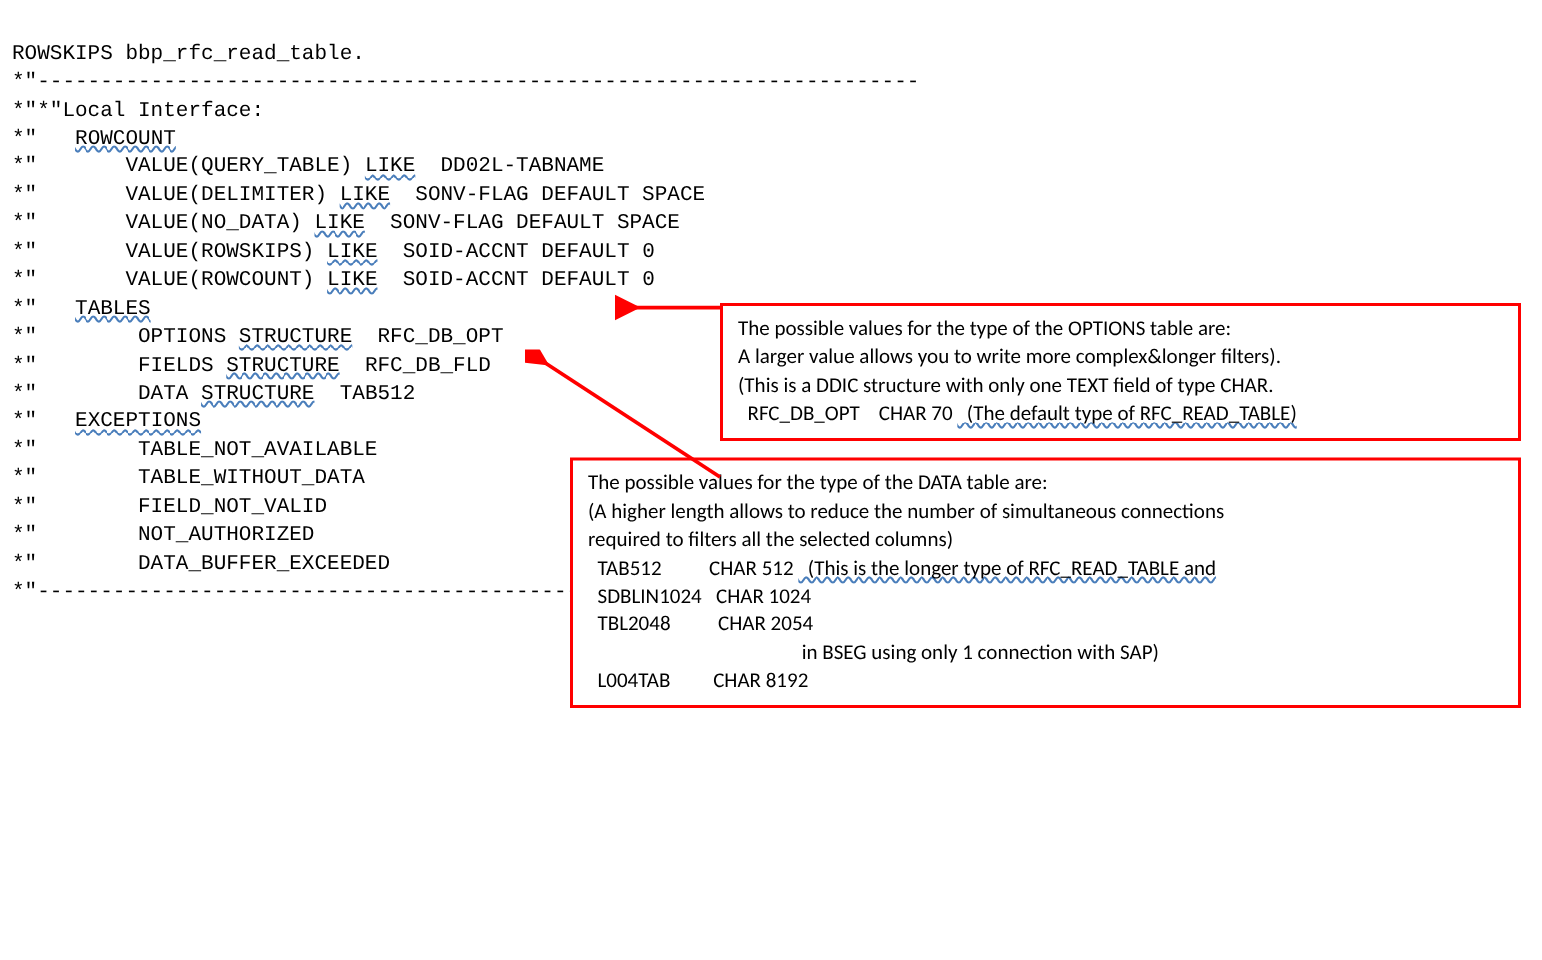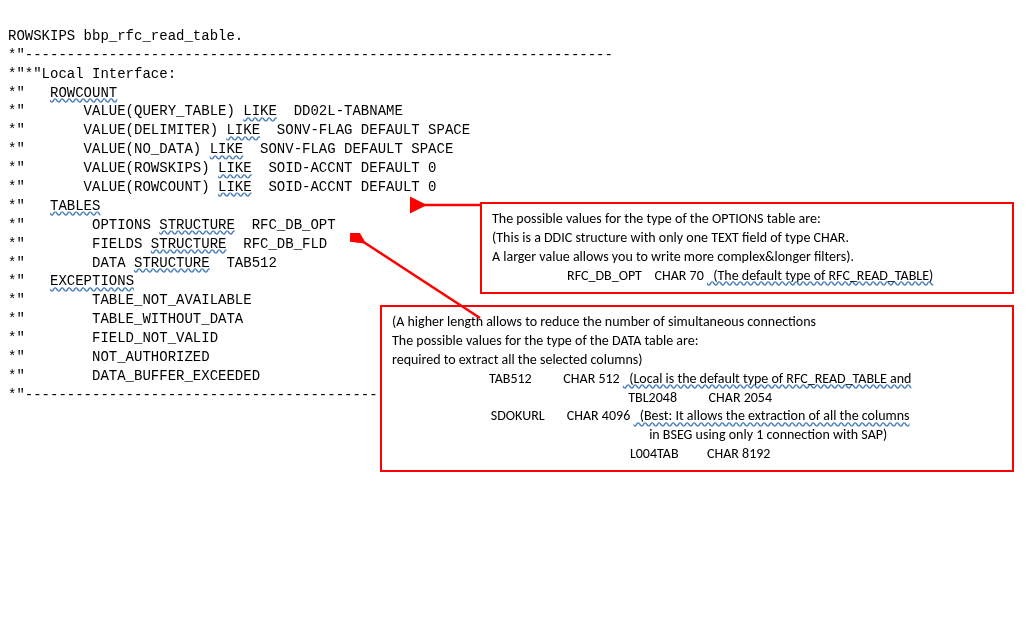--- a/index.html
+++ b/index.html
@@ -29,21 +29,20 @@
     background: #fff;
     font-family: Calibri, Arial, sans-serif;
     font-size: 14px;
     line-height: 1.35;
     padding: 6px 10px;
     color: #000;
   }
   .callout .mono {
     font-family: Calibri, Arial, sans-serif;
     white-space: pre;
-    text-align: center;
   }
   .arrow-svg {
     position: absolute;
     pointer-events: none;
   }
 </style>
 </head>
 <body>
 
 <div class="code-block">
@@ -64,32 +63,32 @@
 <span>*"        TABLE_NOT_AVAILABLE</span>
 <span>*"        TABLE_WITHOUT_DATA</span>
 <span>*"        FIELD_NOT_VALID</span>
 <span>*"        NOT_AUTHORIZED</span>
 <span>*"        DATA_BUFFER_EXCEEDED</span>
 <span>*"----------------------------------------------------------------------</span>
 </div>
 
 <div class="callout" style="left:480px; top:158px; width:510px;margin-top:44px;">
   <div>The possible values for the type of the OPTIONS table are:</div>
+  <div> A larger value allows you to write more complex&amp;longer filters).</div>
   <div>(This is a DDIC structure with only one TEXT field of type CHAR.</div>
-  <div> A larger value allows you to write more complex&amp;longer filters).</div>
   <div class="mono"><span>  RFC_DB_OPT    CHAR 70 </span><span class="wavy">  (The default type of RFC_READ_TABLE)</span></div>
 </div>
 
 <div class="callout" style="left:380px; top:305px; width:610px;">
+  <div>The possible values for the type of the DATA table are:</div>
   <div>(A higher length allows to reduce the number of simultaneous connections</div>
-  <div>The possible values for the type of the DATA table are:</div>
-  <div> required to extract all the selected columns)</div>
-  <div class="mono"><span>  TAB512          CHAR 512 </span><span class="wavy">  (Local is the default type of RFC_READ_TABLE and</span></div>
+  <div> required to filters all the selected columns)</div>
+  <div class="mono"><span>  TAB512          CHAR 512 </span><span class="wavy">  (This is the longer type of RFC_READ_TABLE and</span></div>
+  <div class="mono">  SDBLIN1024   CHAR 1024</div>
   <div class="mono">  TBL2048          CHAR 2054</div>
-  <div class="mono"><span>  SDOKURL       CHAR 4096 </span><span class="wavy">  (Best: It allows the extraction of all the columns</span></div>
   <div class="mono">                                             in BSEG using only 1 connection with SAP)</div>
   <div class="mono">  L004TAB         CHAR 8192</div>
 </div>
 
 <svg class="arrow-svg" style="left:410px; top:195px;" width="75" height="20">
   <defs>
     <marker id="ah1" markerWidth="10" markerHeight="10" refX="2" refY="5" orient="auto">
       <path d="M10,0 L0,5 L10,10 Z" fill="#ff0000"></path>
     </marker>
   </defs>

